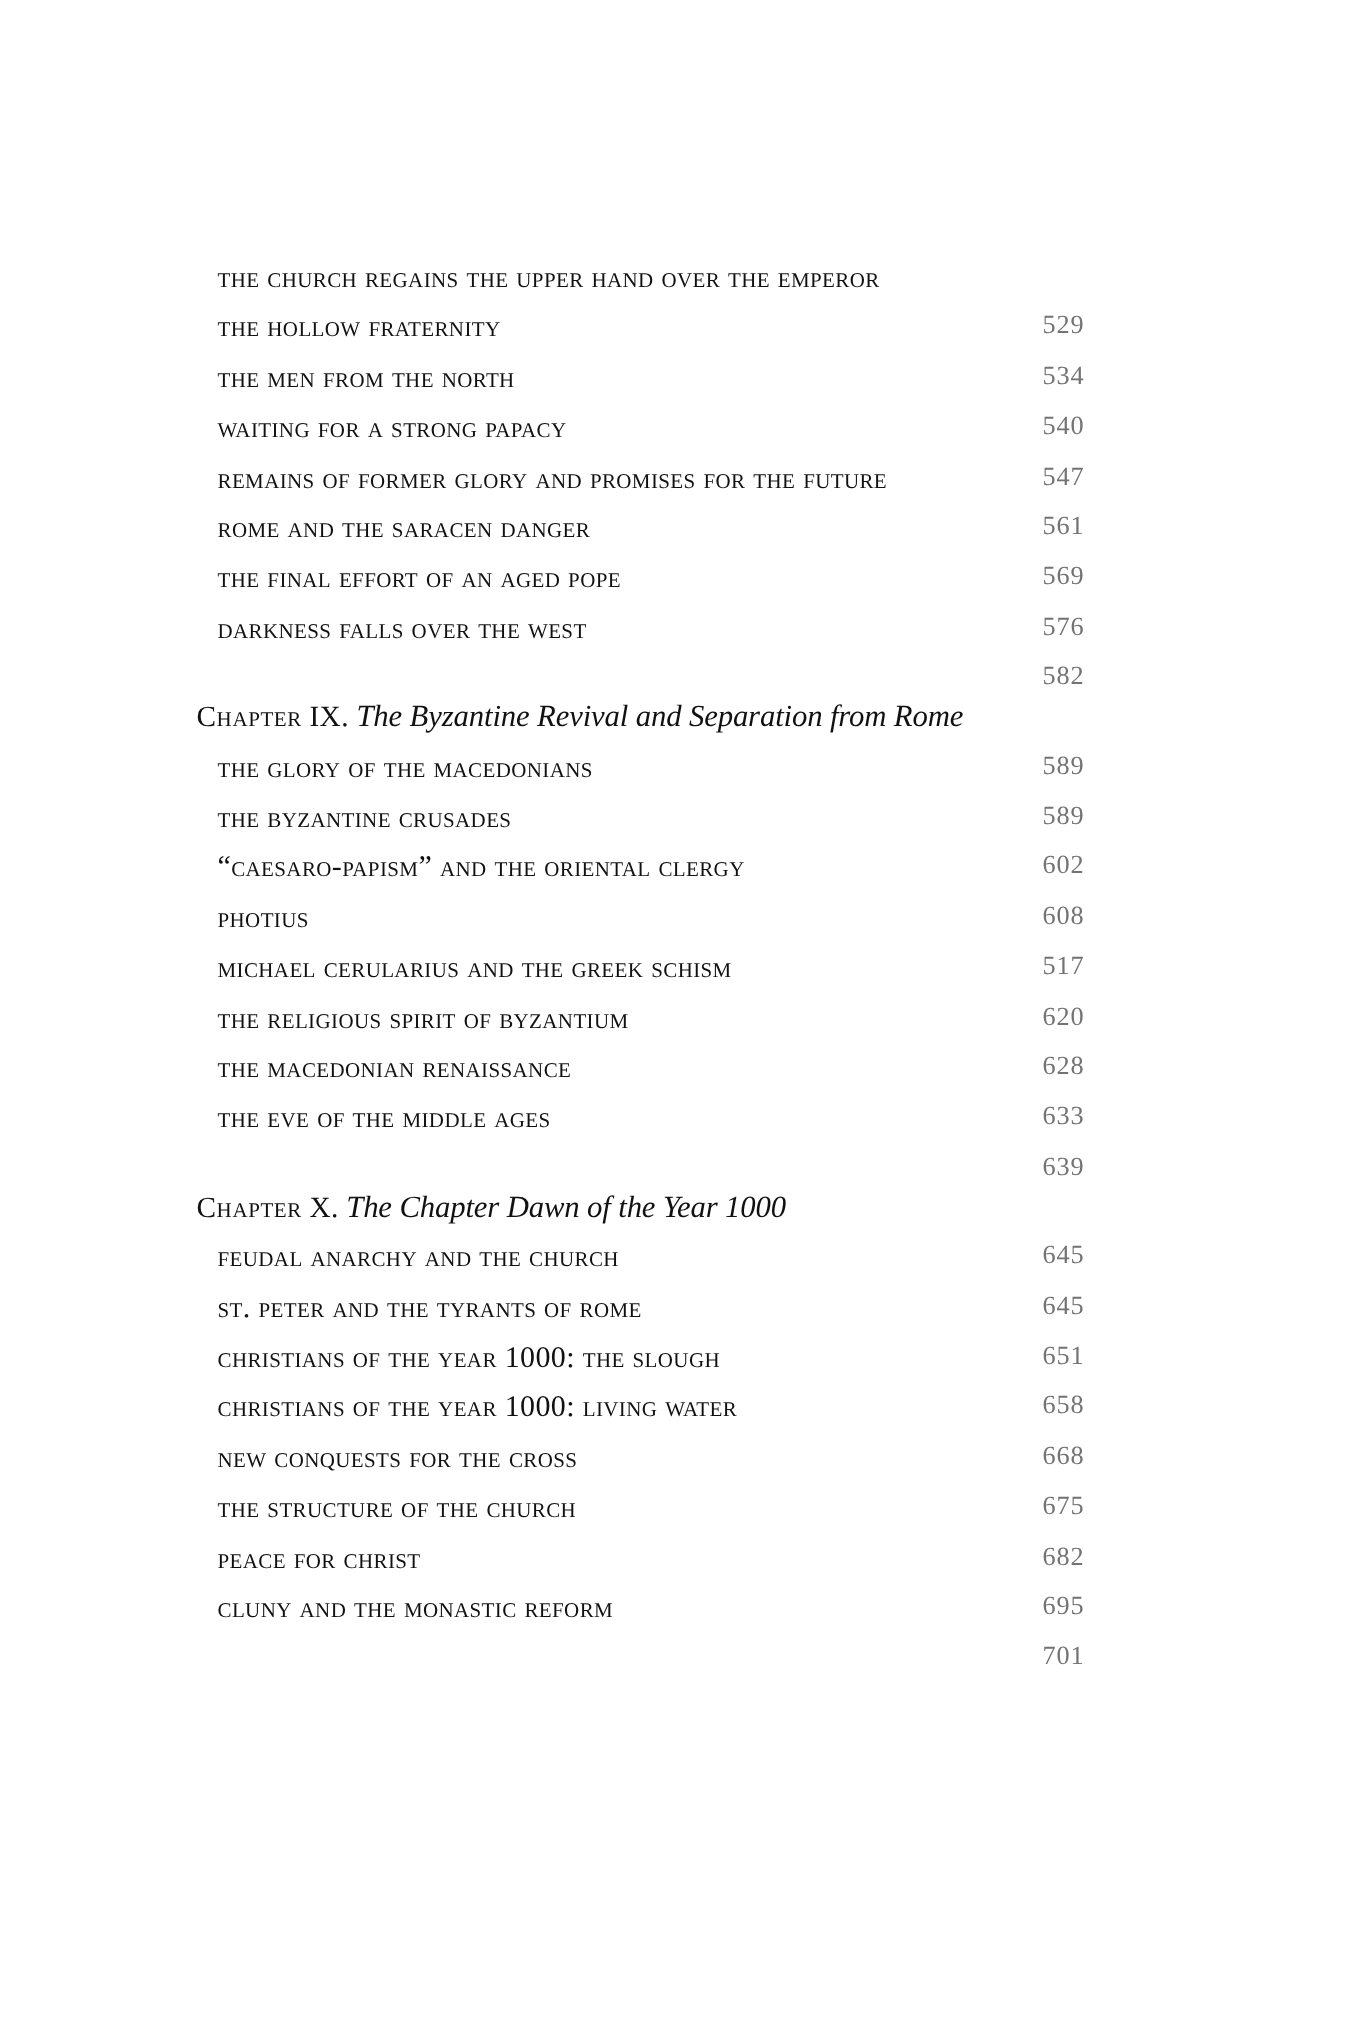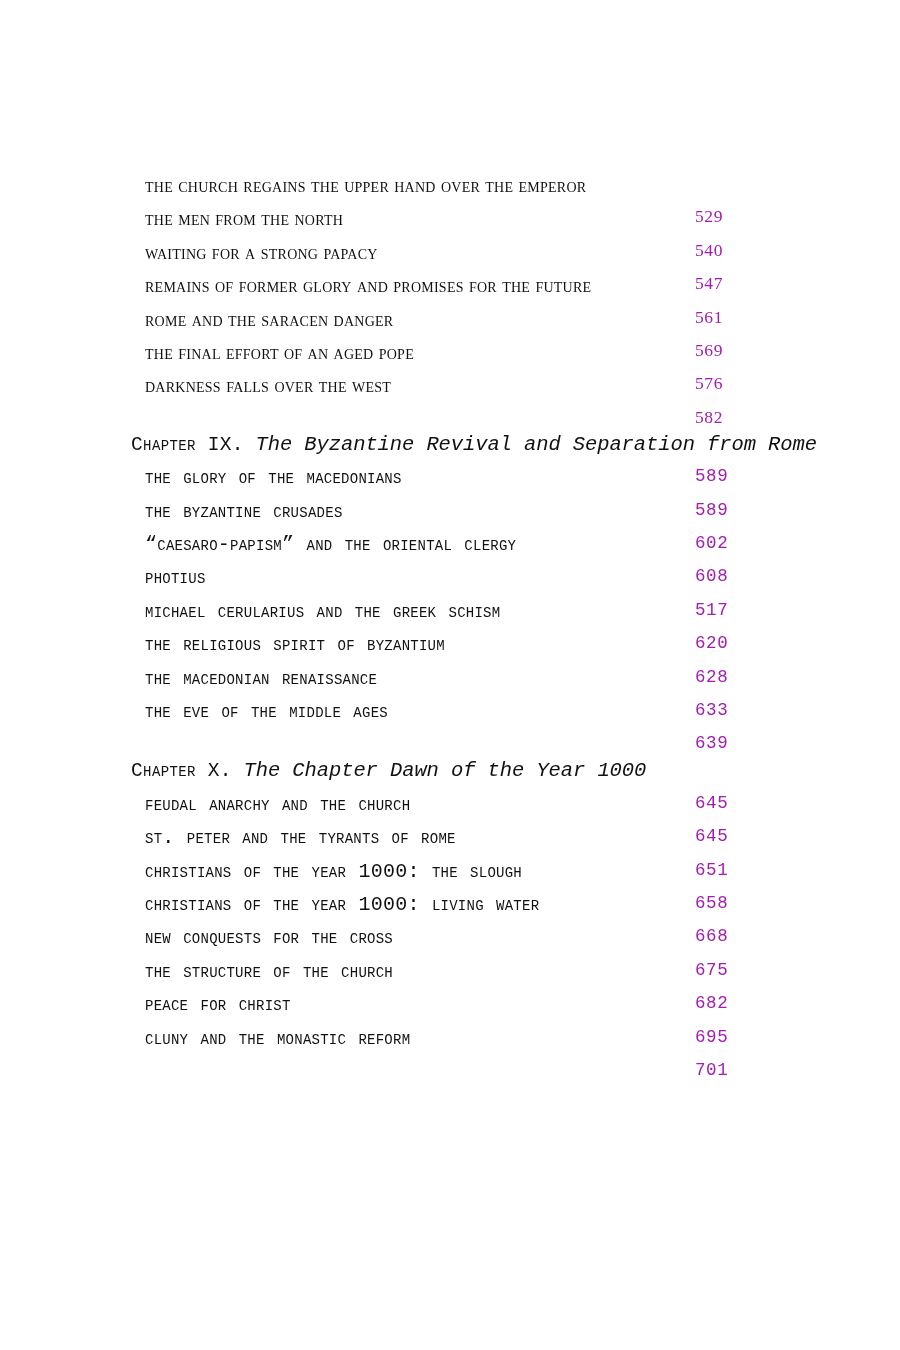--- a/index.html
+++ b/index.html
@@ -32,21 +32,20 @@
     top: 175px;
     width: 614px;
   }
 
   .section {
     margin: 0;
     padding: 0;
   }
   .section + .section {
     margin-top: 26px;
-    font-family: Liberation Mono, monospace;
   }
 
   
   .chapter-row {
     display: flex;
     align-items: baseline;
     height: 33.5px;
     margin-left: 0;
   }
   .chapter-title {
@@ -90,40 +89,46 @@
   }
   
   .entry-label::first-letter { }
 
   .pagenum {
     position: absolute;
     left: 564px;
     font-size: 17.5px;
     letter-spacing: 0.6px;
     line-height: 1;
-    color: #a21caf;
+    color: #737373;
   }
   .row-wrap {
     position: relative;
   }
 </style>
 </head>
 <body>
 
 <div class="page">
   <div class="toc" id="toc-root">
       <div class="section">
         <div class="row-wrap">
           <div class="entry-row">
             <span class="entry-label">THE CHURCH REGAINS THE UPPER HAND OVER THE EMPEROR</span>
           </div>
           <span class="pagenum">529</span>
         </div>
         <div class="row-wrap">
           <div class="entry-row">
+            <span class="entry-label">THE HOLLOW FRATERNITY</span>
+          </div>
+          <span class="pagenum">534</span>
+        </div>
+        <div class="row-wrap">
+          <div class="entry-row">
             <span class="entry-label">THE MEN FROM THE NORTH</span>
           </div>
           <span class="pagenum">540</span>
         </div>
         <div class="row-wrap">
           <div class="entry-row">
             <span class="entry-label">WAITING FOR A STRONG PAPACY</span>
           </div>
           <span class="pagenum">547</span>
         </div>

